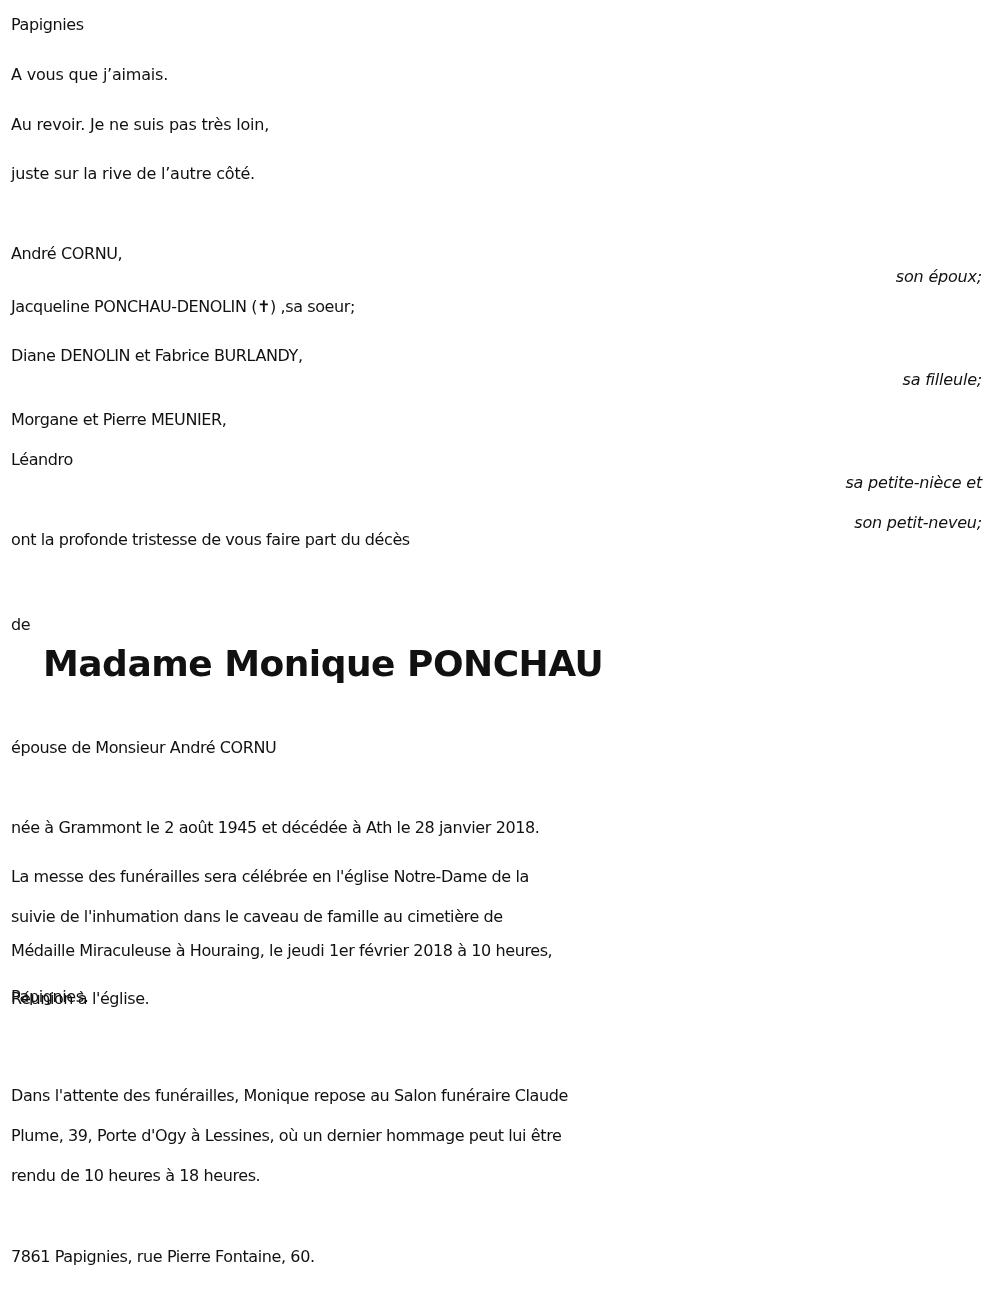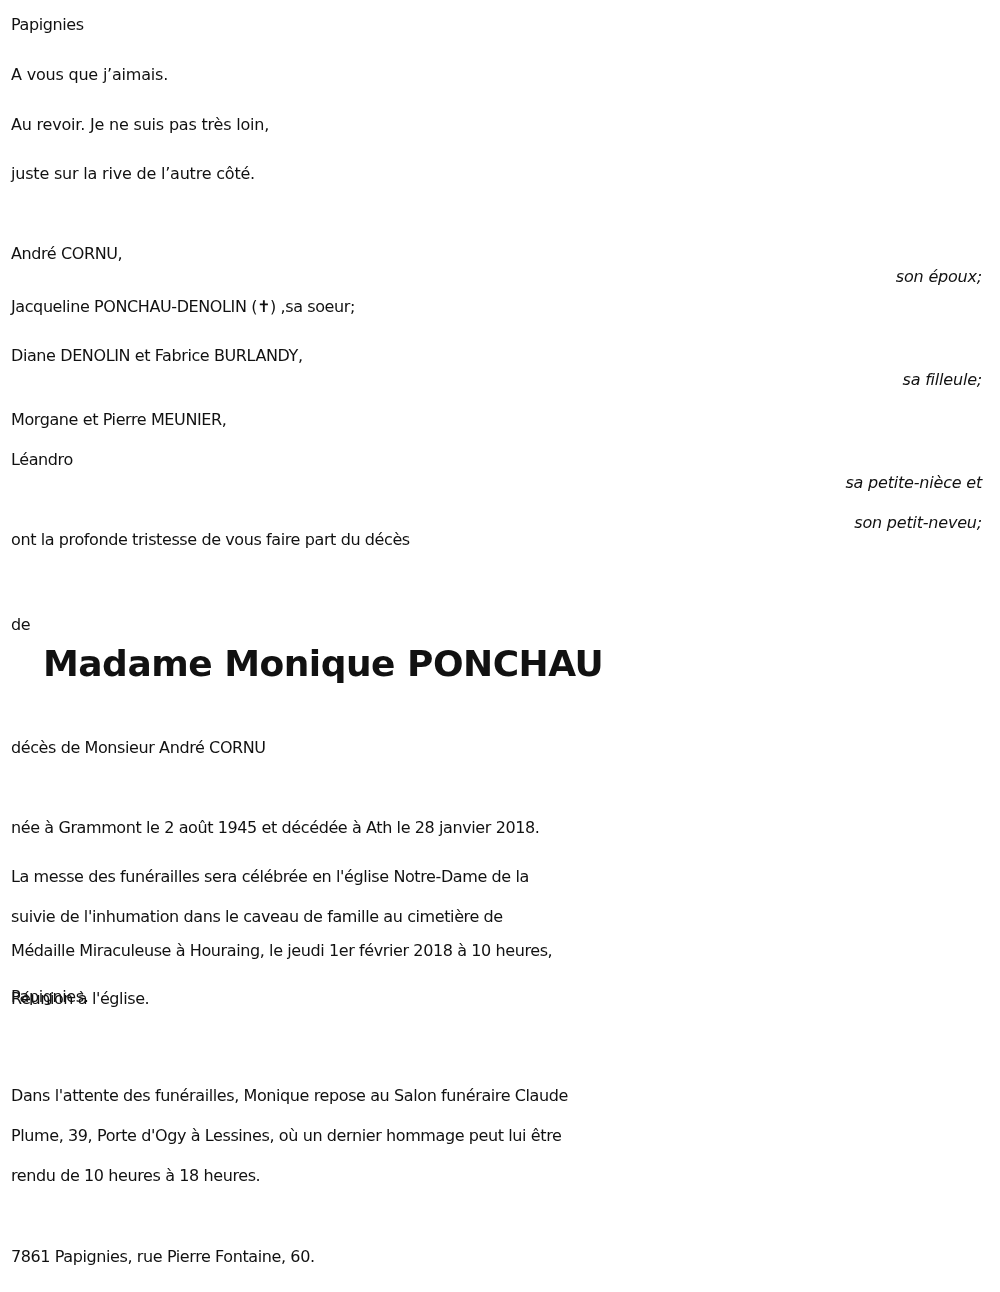--- a/index.html
+++ b/index.html
@@ -72,21 +72,21 @@
   <div class="line" style="top:405px;">Morgane et Pierre MEUNIER,</div>
   <div class="line" style="top:445px;">Léandro</div>
   <div class="right" style="top:468px;">sa petite-nièce et</div>
   <div class="right" style="top:508px;">son petit-neveu;</div>
 
   <div class="line" style="top:525px;">ont la profonde tristesse de vous faire part du décès</div>
   <div class="line" style="top:565px;margin-top:45px;">de</div>
 
   <div class="title">Madame Monique PONCHAU</div>
 
-  <div class="line" style="top:733px;">décès de Monsieur André CORNU</div>
+  <div class="line" style="top:733px;">épouse de Monsieur André CORNU</div>
 
   <div class="line" style="top:813px;">née à Grammont le 2 août 1945 et décédée à Ath le 28 janvier 2018.</div>
 
   <div class="line" style="top:862px;">La messe des funérailles sera célébrée en l'église Notre-Dame de la</div>
   <div class="line" style="top:902px;margin-top:34px;">Médaille Miraculeuse à Houraing, le jeudi 1er février 2018 à 10 heures,</div>
   <div class="line" style="top:902px;">suivie de l'inhumation dans le caveau de famille au cimetière de</div>
   <div class="line" style="top:982px;">Papignies.</div>
 
   <div class="line" style="top:984px;">Réunion à l'église.</div>
 

